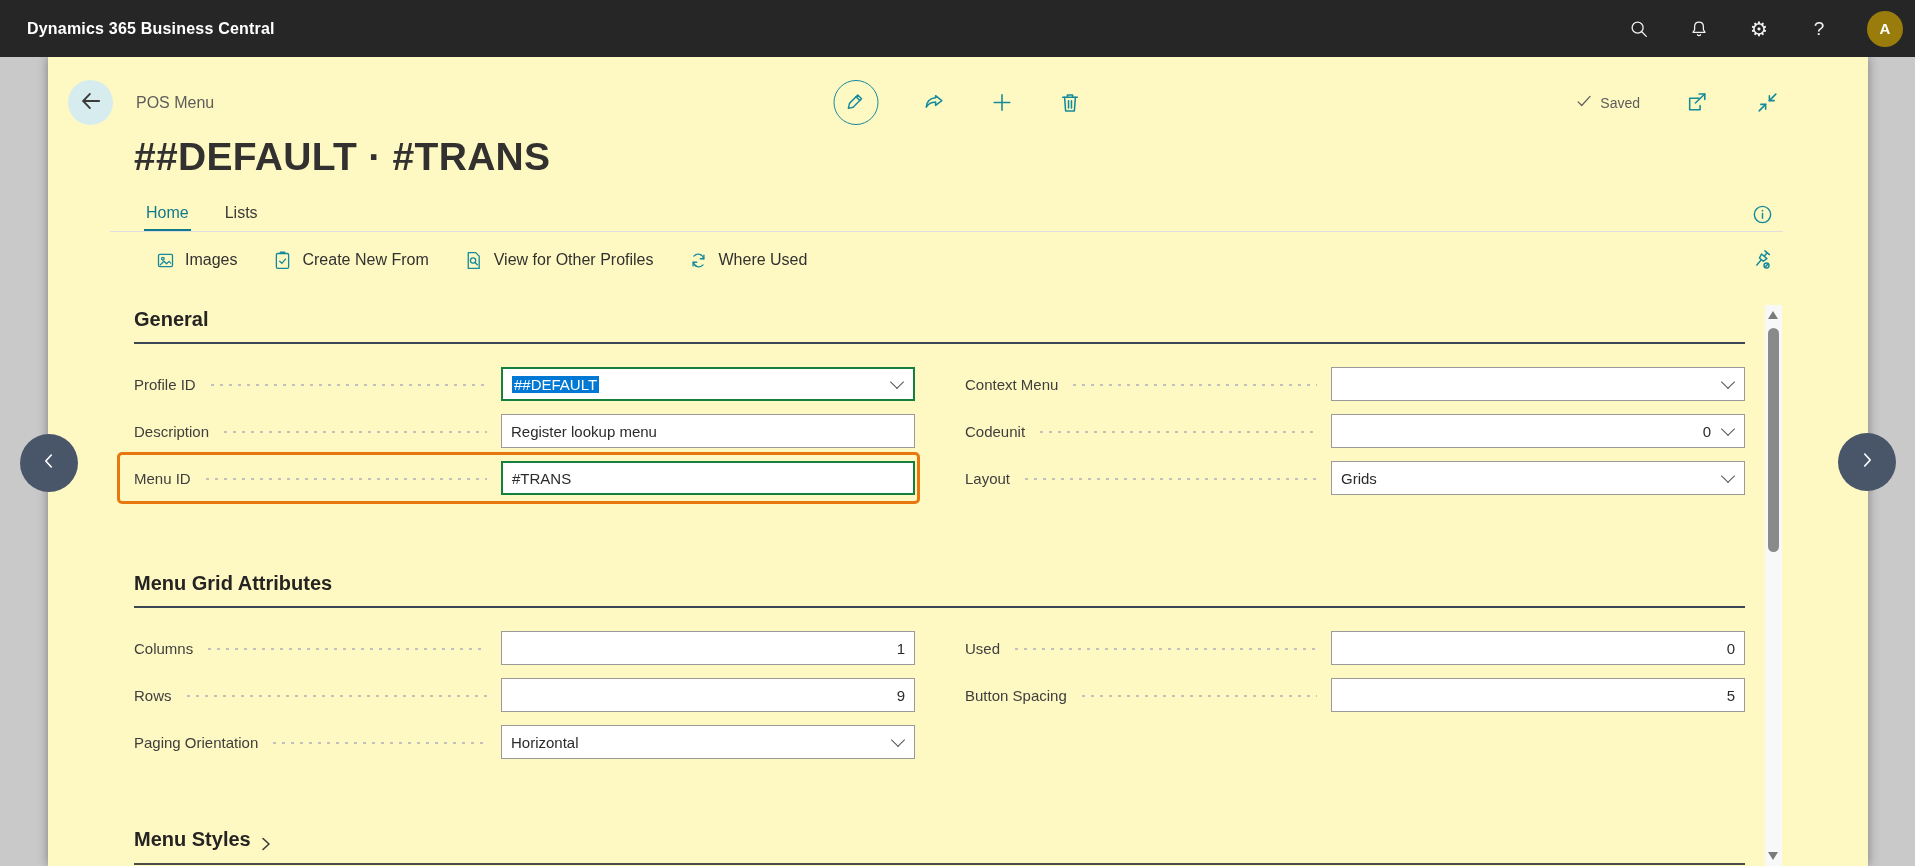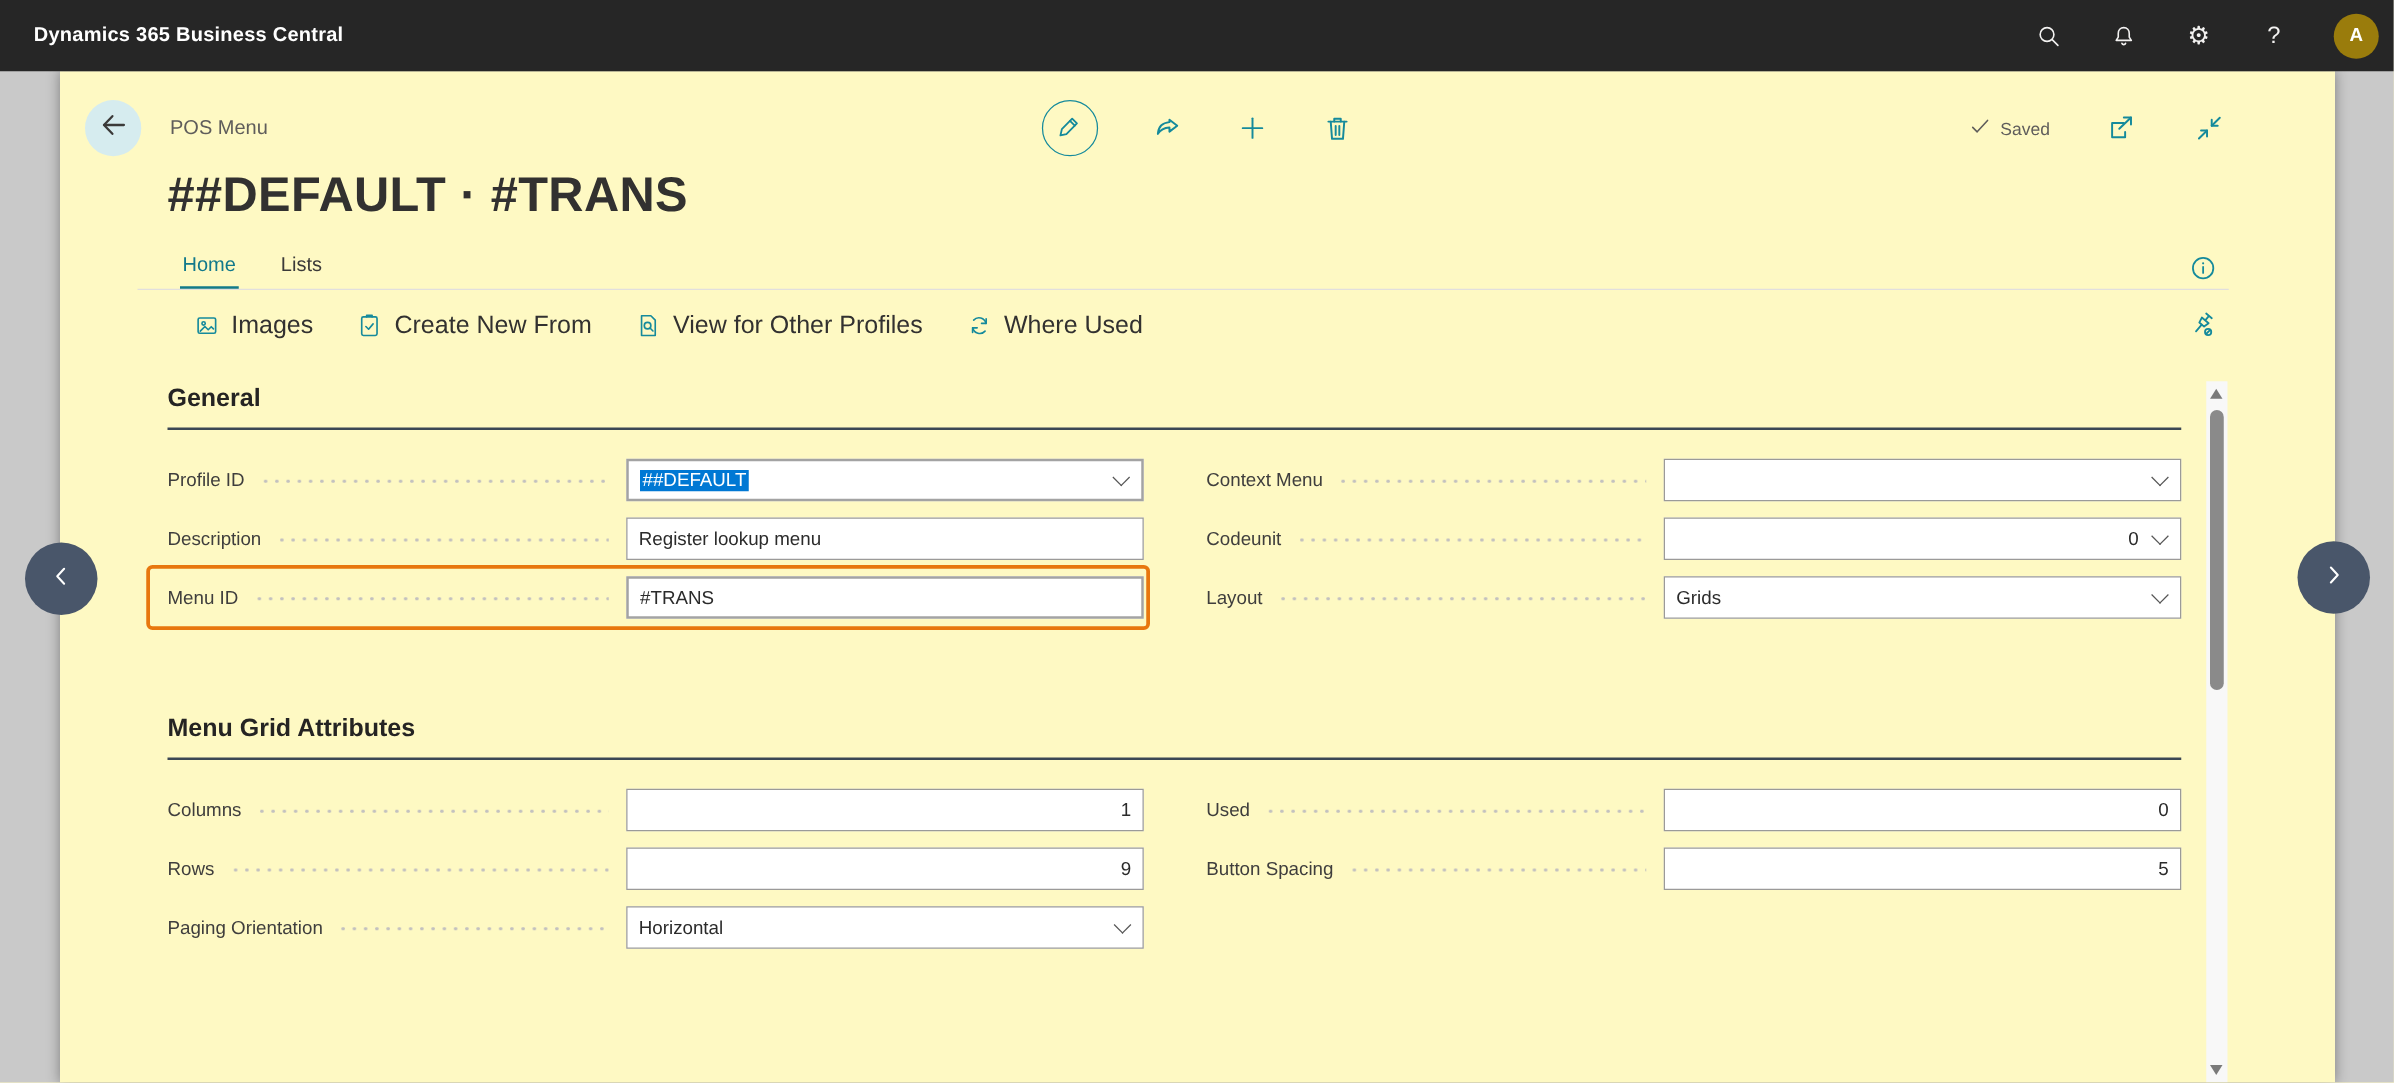--- a/index.html
+++ b/index.html
@@ -49,21 +49,21 @@
   .tabs-spacer { flex:1; }
   .info-btn { width:24px; height:24px; color:#158a9c; cursor:pointer; margin-bottom:4px; }
   .info-btn svg { width:23px; height:23px; stroke:currentColor; fill:none; stroke-width:1.5; stroke-linecap:round; }
   .divider { height:1px; background:#e1dfdd; margin:0 85px 0 62px; }
 
   
   .toolbar { display:flex; align-items:center; height:56px; padding:0 93px 0 106px; }
   .tb-btn { display:flex; align-items:center; gap:9px; margin-right:34px; cursor:pointer; }
   .tb-btn .ico { width:22px; height:22px; color:#158a9c; display:flex; align-items:center; justify-content:center; }
   .tb-btn .ico svg { width:21px; height:21px; stroke:currentColor; fill:none; stroke-width:1.5; stroke-linecap:round; stroke-linejoin:round; }
-  .tb-btn .lbl { font-size:20px; color:#323130; }
+  .tb-btn .lbl { font-size:16px; color:#323130; }
   .toolbar-spacer { flex:1; }
   .pin-btn { width:26px; height:26px; color:#158a9c; cursor:pointer; }
   .pin-btn svg { width:25px; height:25px; stroke:currentColor; fill:none; stroke-width:1.4; stroke-linecap:round; stroke-linejoin:round; }
 
   
   .section { margin:0 123px 0 86px; }
   .section-heading { font-size:20px; font-weight:bold; color:#252423; display:flex; align-items:center; cursor:pointer; }
   .section-heading .chev { margin-left:8px; width:14px; height:14px; }
   .section-heading .chev svg { width:14px; height:14px; stroke:#3b3a39; fill:none; stroke-width:1.6; stroke-linecap:round; stroke-linejoin:round; }
   .rule-strong { height:2px; background:#3b4754; margin-top:11px; }
@@ -71,21 +71,21 @@
 
   .field-grid { display:grid; grid-template-columns:781px 780px; column-gap:50px; margin-top:23px; }
   .field-row { display:flex; align-items:center; height:34px; margin-bottom:13px; position:relative; }
   .f-label { font-size:15px; color:#3f3e3d; white-space:nowrap; cursor:default; }
   .leader { flex:1; height:4px; margin:2px 14px 0 12px;
             background-image:radial-gradient(circle, #c3c1bf 1.3px, transparent 1.45px);
             background-size:9px 4px; background-repeat:repeat-x; background-position:0 50%; }
   .control { width:414px; flex:none; }
   .box { height:34px; border:1px solid #9b9a99; background:#fff; display:flex; align-items:center;
          padding:0 9px; font-size:15px; color:#2b2b2b; cursor:text; }
-  .box.focused { border:2px solid #a3a3a3; }
+  .box.focused { border:2px solid #15803d; }
   .box .val { flex:1; white-space:nowrap; overflow:hidden; }
   .box .val.num { text-align:right; }
   .sel { background:#0078d4; color:#fff; padding:1px 2px; }
   .caret { width:10px; height:10px; border-right:1.7px solid #555; border-bottom:1.7px solid #555;
            transform:rotate(45deg); margin:-5px 2px 0 12px; flex:none; cursor:pointer; }
   .row-highlight { position:absolute; top:-9px; bottom:-9px; left:-17px; right:-5px;
                    border:3px solid #e8770e; border-radius:5px; pointer-events:none; }
 
   .gap-lg { height:64px; }
   .gap-md { height:56px; }
@@ -412,20 +412,31 @@
               <span class="val num">5</span>
             </div>
           </div>
         </div>
       </div>
     </div>
   </div>
 
   <div class="gap-md"></div>
 
+  <div class="section">
+    <div class="section-heading">
+      <span>Menu Styles</span>
+      <span class="chev">
+        <svg viewBox="0 0 14 14">
+            <polyline points="4,1.5 10,7 4,12.5"></polyline>
+          </svg>
+      </span>
+    </div>
+    <div class="rule-thin"></div>
+  </div>
 
   <div class="scrollbar">
     <div class="sb-arrow-up"></div>
     <div class="sb-thumb"></div>
     <div class="sb-arrow-down"></div>
   </div>
 </div>
 
 <div class="nav-circle nav-left">
   <span>

